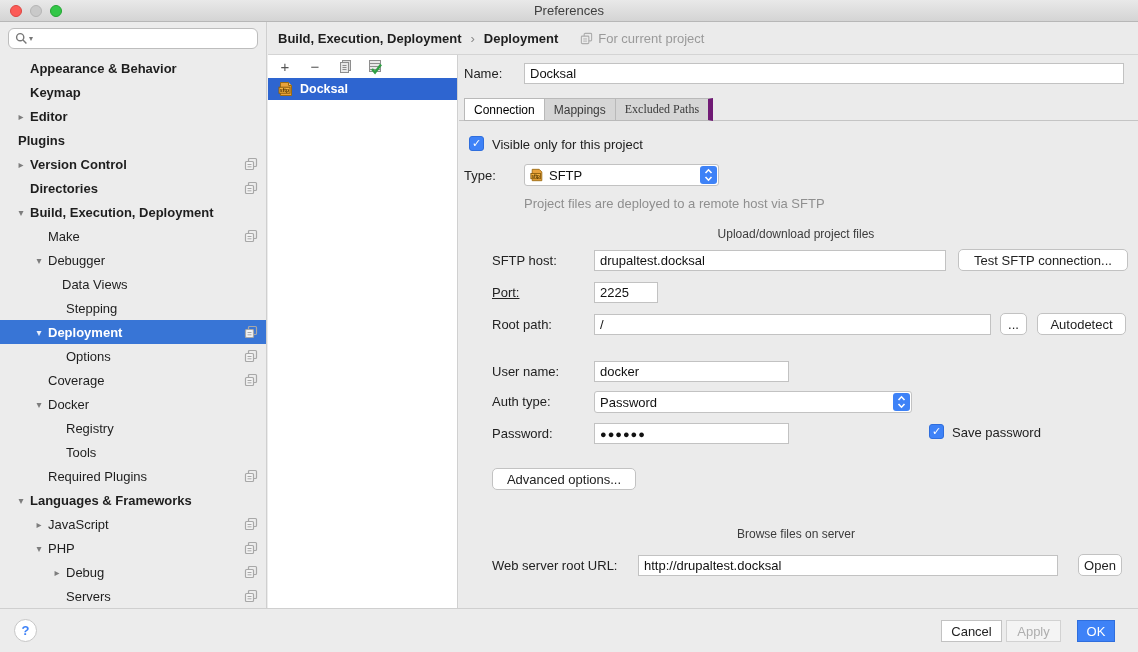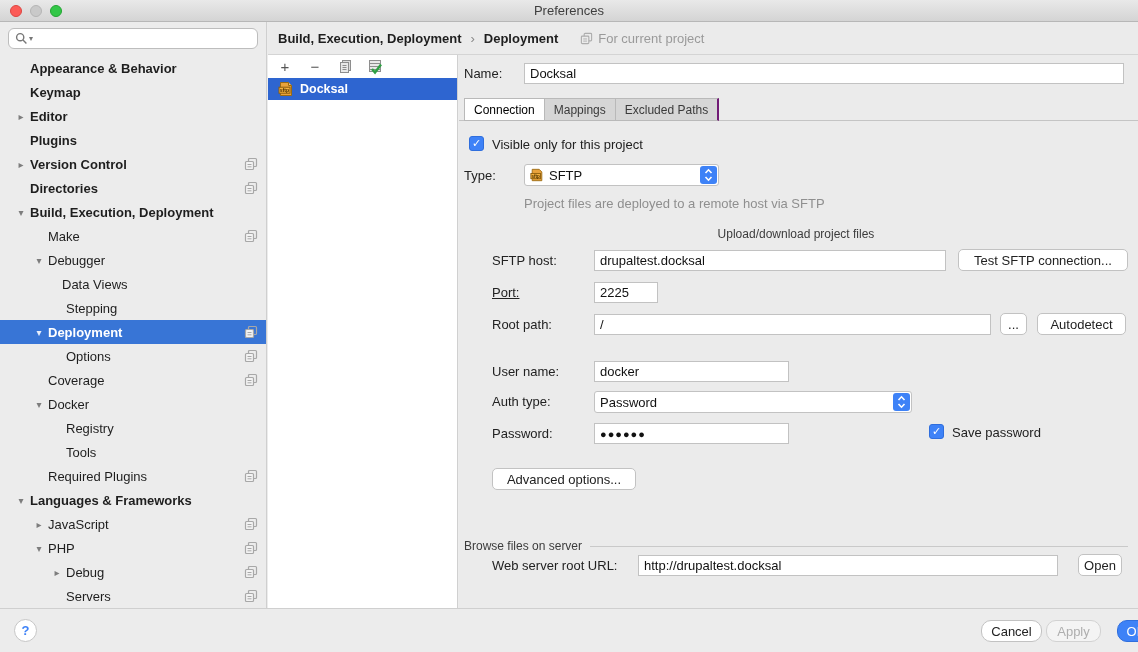--- a/index.html
+++ b/index.html
@@ -53,39 +53,39 @@
   
   .formpanel { position:absolute; top:55px; left:459px; right:0; height:553px; background:#ebebeb; }
   .lbl { position:absolute; font-size:13px; color:#222; }
   .inp { position:absolute; height:21px; background:#fff; border:1px solid #c2c2c2; font-size:13px; padding:0 5px;
     font-family:"Liberation Sans", sans-serif; color:#111; outline:none; }
   .btn { position:absolute; height:22px; background:#fff; border:1px solid #c2c2c2; border-radius:5px;
     font-size:13px; color:#222; font-family:"Liberation Sans", sans-serif; }
   .tabs { position:absolute; top:43px; left:5px; display:flex; z-index:2; }
   .tab { height:23px; padding:0 9px; font-size:12px; color:#3a3a3a; display:flex; align-items:center;
     background:#d6d6d6; border:1px solid #b9b9b9; border-right:none; }
-  .tab:last-child { border-right:2px solid #701a75; }
+  .tab:last-child { border-right:5px solid #701a75;font-family:Liberation Serif, serif; }
   .tab.active { background:#fff; color:#000; }
   .tabline { position:absolute; top:65px; left:0; right:0; height:1px; background:#c4c4c4; }
   .checkbox { position:absolute; width:15px; height:15px; border-radius:3px; background:#3e82f7; border:1px solid #2f6edd;
     color:#fff; font-size:11px; line-height:13px; text-align:center; }
   .hint { position:absolute; font-size:13px; color:#8f8f8f; }
   .combo { position:absolute; height:22px; background:#fff; border:1px solid #c2c2c2; border-radius:3px;
     display:flex; align-items:center; padding-left:5px; font-size:13px; color:#111; }
   .combo .stepper { position:absolute; right:1px; top:1px; bottom:1px; width:17px; border-radius:3px;
     background:#3e82f7; display:flex; flex-direction:column; align-items:center; justify-content:center; gap:1px; }
   .section { position:absolute; left:5px; right:10px; display:flex; align-items:center; gap:8px; }
   .section .slab { font-size:12px; color:#3c3c3c; white-space:nowrap; }
   .section .sline { flex:1; height:1px; background:#c9c9c9; }
 
   
   .footer { position:absolute; bottom:0; left:0; width:100%; height:44px; background:#ececec; border-top:1px solid #cfcfcf; }
   .help { position:absolute; left:14px; top:10px; width:23px; height:23px; border-radius:50%; background:#fff;
     border:1px solid #c6c6c6; color:#3e82f7; font-size:13px; font-weight:bold; text-align:center; line-height:21px; }
-  .fbtn { position:absolute; top:11px; height:22px; border-radius:10px; font-size:13px; font-family:"Liberation Sans", sans-serif;margin-left:40px; }
+  .fbtn { position:absolute; top:11px; height:22px; border-radius:0; font-size:13px; font-family:"Liberation Sans", sans-serif; }
   .fbtn.cancel { left:941px; width:61px; background:#fff; border:1px solid #c2c2c2; color:#222; }
   .fbtn.apply { left:1006px; width:55px; background:#f4f4f4; border:1px solid #d2d2d2; color:#aeaeae; }
   .fbtn.ok { left:1077px; width:38px; background:#3e82f7; border:1px solid #2f6edd; color:#fff; }
 </style>
 </head>
 <body>
 
 <div class="window">
 
   <div class="titlebar">
@@ -112,21 +112,21 @@
           <span class="tlabel">Appearance &amp; Behavior</span>
         </div>
         <div class="tree-row bold" style="padding-left: 12px;">
           <span class="arrow"></span>
           <span class="tlabel">Keymap</span>
         </div>
         <div class="tree-row bold" style="padding-left: 12px;">
           <span class="arrow">▸</span>
           <span class="tlabel">Editor</span>
         </div>
-        <div class="tree-row bold" style="padding-left: 12px;">
+        <div class="tree-row bold" style="padding-left: 0;">
           <span class="arrow"></span>
           <span class="tlabel">Plugins</span>
         </div>
         <div class="tree-row bold" style="padding-left: 12px;">
           <span class="arrow">▸</span>
           <span class="tlabel">Version Control</span>
           <span class="proj"><svg width="14" height="14" viewBox="0 0 14 14">
               <rect x="4.5" y="1.5" width="8" height="8" rx="1" fill="none" stroke="#a8a8a8" stroke-width="1.2"></rect>
               <rect x="1.5" y="4.5" width="8" height="8" rx="1" fill="#f3f3f3" stroke="#a8a8a8" stroke-width="1.2"></rect>
               <line x1="3.5" y1="7.5" x2="7.5" y2="7.5" stroke="#a8a8a8"></line>
@@ -380,21 +380,21 @@
       </span>
     </div>
 
     <span class="lbl" style="left:33px; top:371px;">Password:</span>
     <input class="inp" style="left: 135px; top: 368px; width: 195px; letter-spacing: 1px; font-size: 11px;" value="●●●●●●">
     <div class="checkbox" style="left:470px; top:369px;" id="cb-savepw">✓</div>
     <span class="lbl" style="left:493px; top:370px;">Save password</span>
 
     <button class="btn" style="left:33px; top:413px; width:144px;">Advanced options...</button>
 
-    <div class="section" style="top:484px;">
+    <div class="section" style="top:472px;flex-direction:column;">
       <span class="slab">Browse files on server</span>
       <span class="sline"></span>
     </div>
 
     <span class="lbl" style="left:33px; top:503px;">Web server root URL:</span>
     <input class="inp" style="left: 179px; top: 500px; width: 420px;" value="http://drupaltest.docksal">
     <button class="btn" style="left:619px; top:499px; width:44px;">Open</button>
   </div>
 
   <div class="footer">

